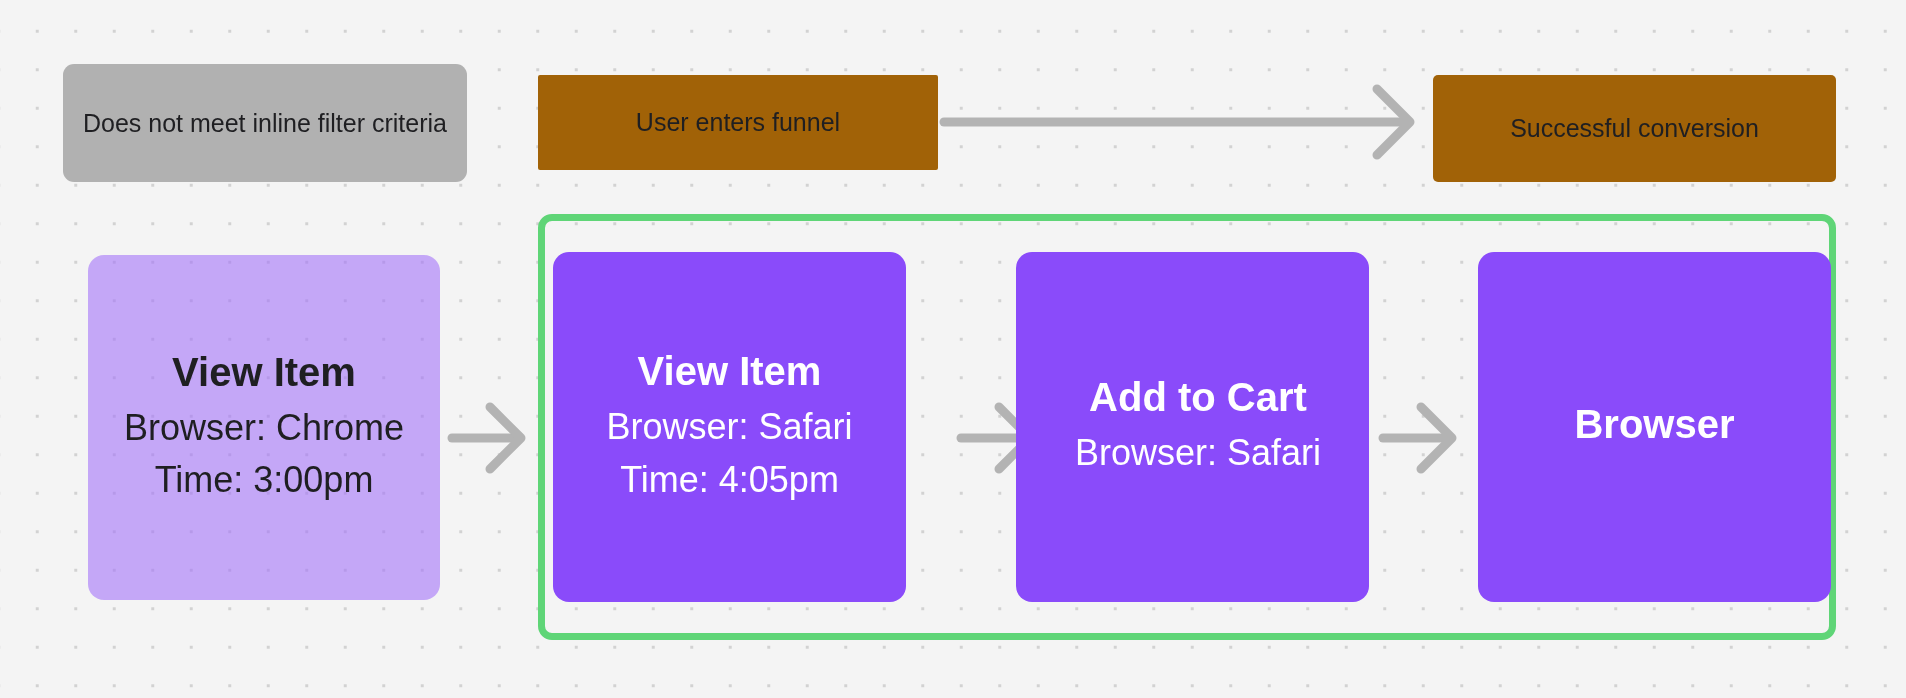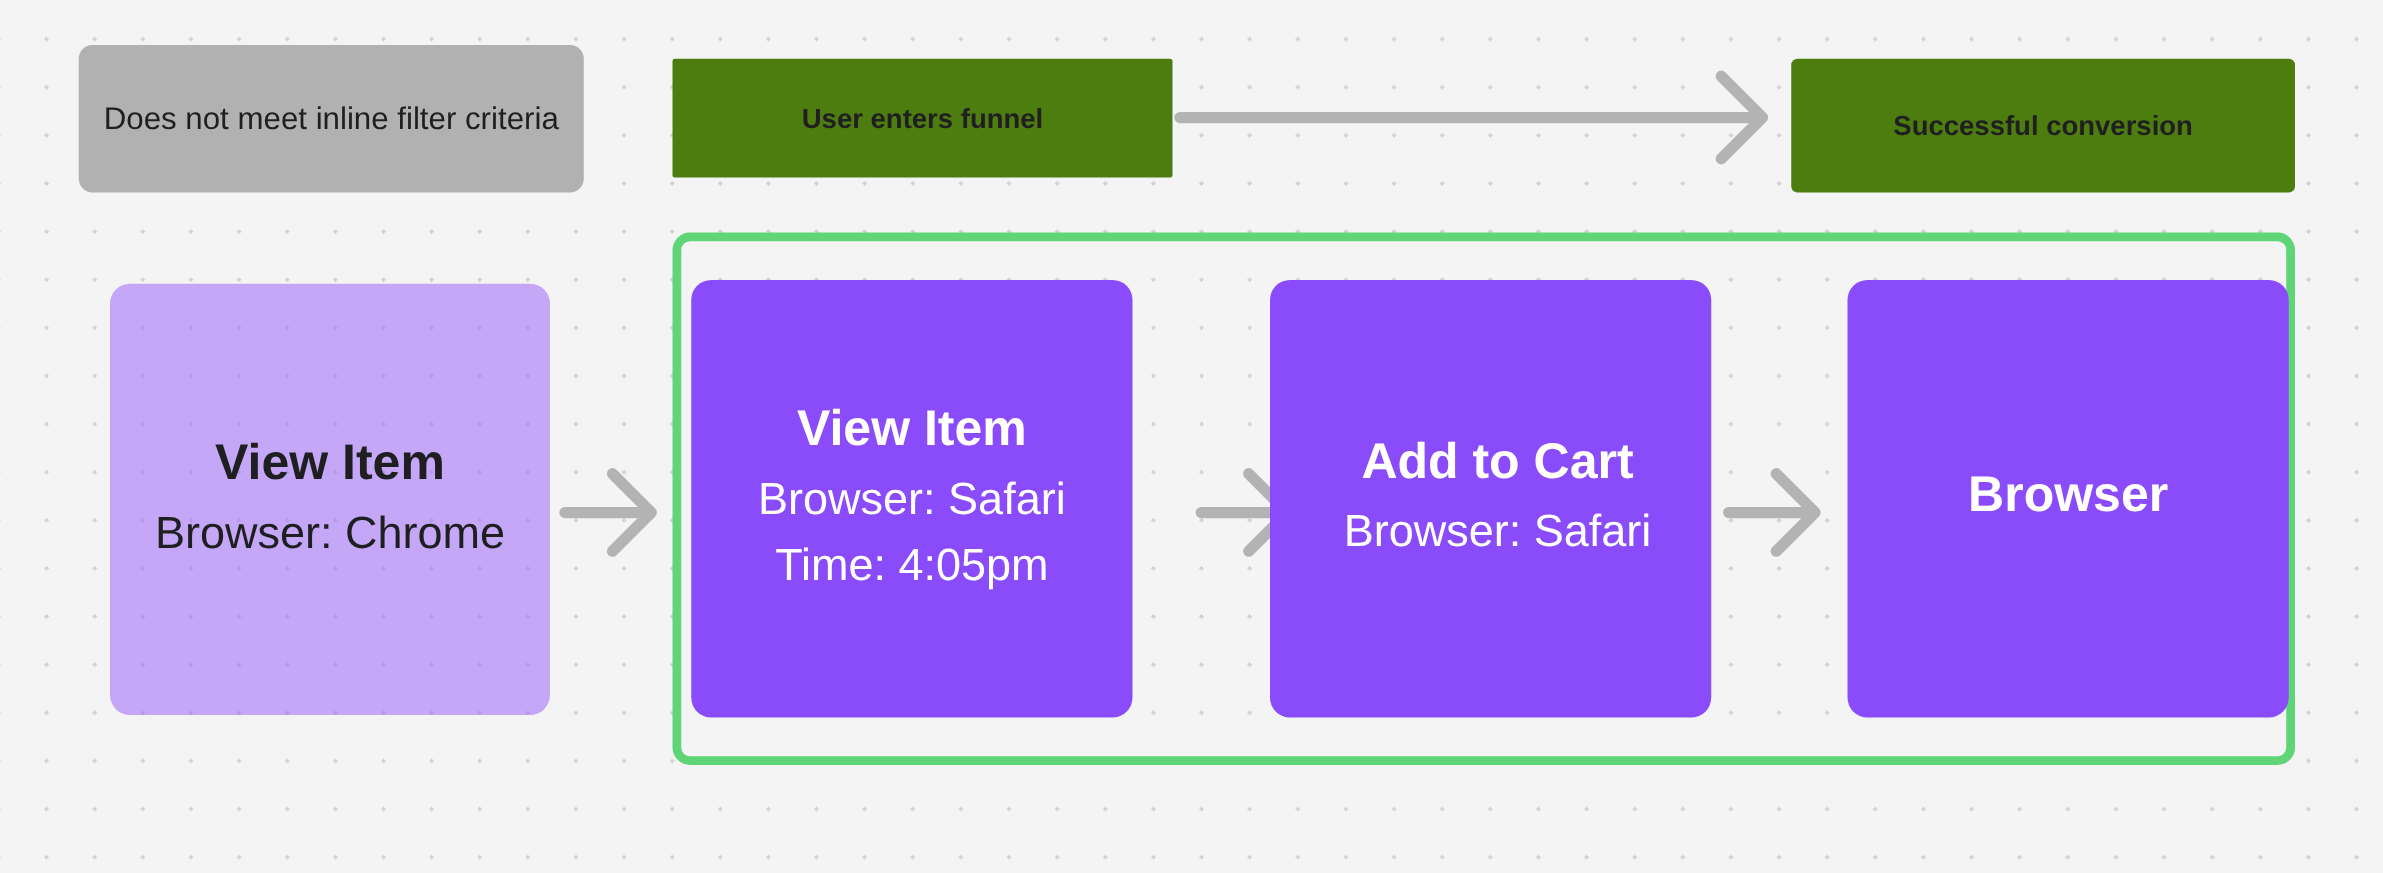--- a/index.html
+++ b/index.html
@@ -14,20 +14,21 @@
     background-size: 38.5px 38.5px;
     background-position: 18px 12px;
     font-family: "Liberation Sans", sans-serif;
     overflow: hidden;
     position: relative;
   }
 
   #canvas {
     position: absolute;
     inset: 0;
+    margin-top: 28px;
   }
 
   
   .legend-gray {
     position: absolute;
     left: 63px;
     top: 36px;
     width: 404px;
     height: 118px;
     background: #b1b1b1;
@@ -38,29 +39,28 @@
     text-align: center;
     color: #1f1f22;
     font-size: 25px;
     line-height: 1.38;
     padding: 0 18px;
     box-sizing: border-box;
   }
 
   .legend-green {
     position: absolute;
-    background: #4d7c0f;
+    background: #a16207;
     display: flex;
     align-items: center;
     justify-content: center;
     text-align: center;
     color: #1f1f22;
-    font-size: 22px;
-    box-sizing: border-box;
-    font-weight: bold;
+    font-size: 25px;
+    box-sizing: border-box;
   }
   .legend-green.enters {
     left: 538px;
     top: 47px;
     width: 400px;
     height: 95px;
     border-radius: 2px;
   }
   .legend-green.conversion {
     left: 1433px;
@@ -159,20 +159,21 @@
     </svg>
   </div>
 
   <div class="legend-green conversion">
     <span>Successful conversion</span>
   </div>
 
   <div class="card pale">
     <div class="title">View Item</div>
     <div class="meta">Browser: Chrome</div>
+    <div class="meta">Time: 3:00pm</div>
   </div>
 
   <div class="arrow arrow-a">
     <svg width="84" height="86" viewBox="0 0 84 86" fill="none" aria-hidden="true">
       <path d="M4 43 H64" stroke="#b3b3b3" stroke-width="9" stroke-linecap="round"></path>
       <path d="M42 12 L73 43 L42 74" stroke="#b3b3b3" stroke-width="9" stroke-linecap="round" stroke-linejoin="round" fill="none"></path>
     </svg>
   </div>
 
   <div class="funnel-box"></div>

